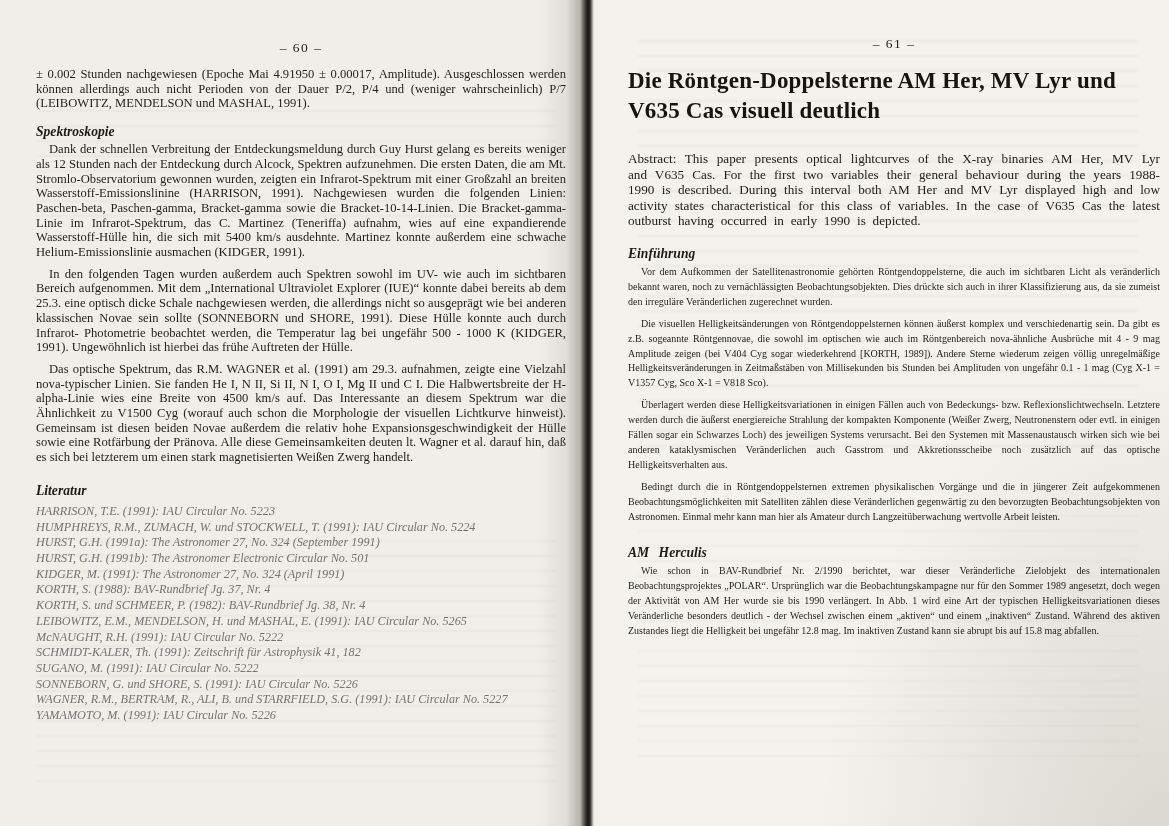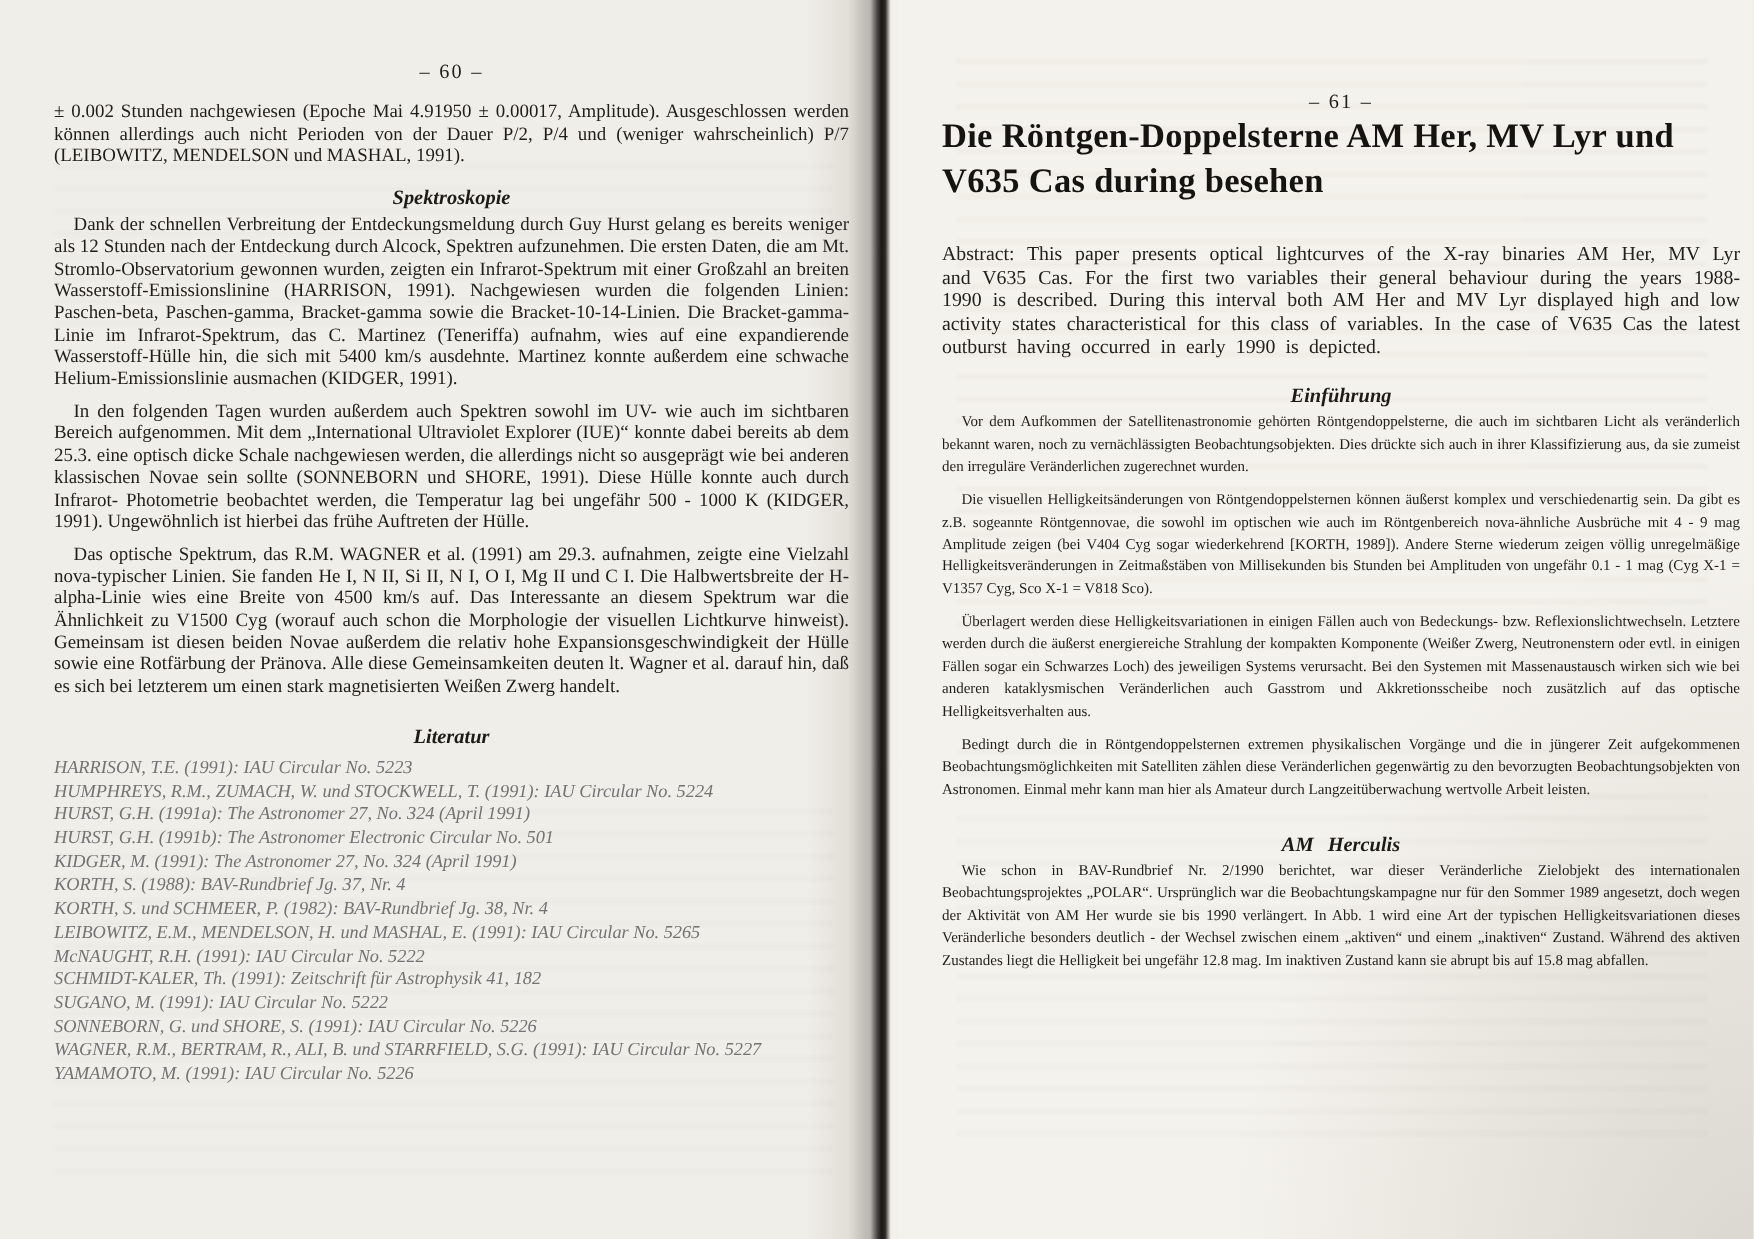--- a/index.html
+++ b/index.html
@@ -30,32 +30,32 @@
     pointer-events:none;
   }
   .col-left{position:relative;margin:0 12px 0 36px;width:530px;}
   .col-right{position:relative;margin:0 9px 0 50px;width:532px;}
 
   .pagenum{
     text-align:center;font-size:13.5px;letter-spacing:1.5px;
     color:#23211d;
   }
   .pagenum-left{padding-top:40px;margin-bottom:11px;}
-  .pagenum-right{padding-top:60px;}
+  .pagenum-right{padding-top:36px;margin-bottom:14px;}
 
   .body-text{
     margin:0;font-size:12.6px;line-height:14.7px;
     text-align:justify;color:#201e1a;
   }
   .rp .body-text{font-size:10px;line-height:14.9px;}
   .p-ind{text-indent:13px;}
   .gap{margin-top:7px;}
 
   .sec-h{
-    margin:0;text-align:center;
+    margin:0;
     font-style:italic;font-weight:bold;font-size:13.6px;line-height:15px;
     color:#1d1b17;
   }
   .h-spek{margin-top:13px;margin-bottom:3px;}
   .h-lit{margin-top:18px;margin-bottom:6px;}
   .h-einf{margin-top:17px;margin-bottom:4px;}
   .h-amher{margin-top:21px;margin-bottom:4px;word-spacing:6px;}
 
   .title{
     margin:0;font-size:23px;line-height:30px;font-weight:700;
@@ -101,21 +101,21 @@
 
       <p class="body-text p-ind">Dank der schnellen Verbreitung der Entdeckungsmeldung durch Guy Hurst gelang es bereits weniger als 12 Stunden nach der Entdeckung durch Alcock, Spektren aufzunehmen. Die ersten Daten, die am Mt. Stromlo-Observatorium gewonnen wurden, zeigten ein Infrarot-Spektrum mit einer Großzahl an breiten Wasserstoff-Emissionslinine (HARRISON, 1991). Nachgewiesen wurden die folgenden Linien: Paschen-beta, Paschen-gamma, Bracket-gamma sowie die Bracket-10-14-Linien. Die Bracket-gamma-Linie im Infrarot-Spektrum, das C. Martinez (Teneriffa) aufnahm, wies auf eine expandierende Wasserstoff-Hülle hin, die sich mit 5400 km/s ausdehnte. Martinez konnte außerdem eine schwache Helium-Emissionslinie ausmachen (KIDGER, 1991).</p>
       <p class="body-text p-ind gap">In den folgenden Tagen wurden außerdem auch Spektren sowohl im UV- wie auch im sichtbaren Bereich aufgenommen. Mit dem  „International Ultraviolet Explorer (IUE)“ konnte dabei bereits ab dem 25.3. eine optisch dicke Schale nachgewiesen werden, die allerdings nicht so ausgeprägt wie bei anderen klassischen Novae sein sollte (SONNEBORN und SHORE, 1991). Diese Hülle konnte auch durch Infrarot- Photometrie beobachtet werden, die Temperatur lag bei ungefähr 500 - 1000 K (KIDGER, 1991). Ungewöhnlich ist hierbei das frühe Auftreten der Hülle.</p>
       <p class="body-text p-ind gap">Das optische Spektrum, das R.M. WAGNER et al. (1991) am 29.3. aufnahmen, zeigte eine Vielzahl nova-typischer Linien. Sie fanden He I, N II, Si II, N I, O I, Mg II und C I. Die Halbwertsbreite der H-alpha-Linie wies eine Breite von 4500 km/s auf. Das Interessante an diesem Spektrum war die Ähnlichkeit zu V1500 Cyg (worauf auch schon die Morphologie der visuellen Lichtkurve hinweist). Gemeinsam ist diesen beiden Novae außerdem die relativ hohe Expansionsgeschwindigkeit der Hülle sowie eine Rotfärbung der Pränova. Alle diese Gemeinsamkeiten deuten lt. Wagner et al. darauf hin, daß es sich bei letzterem um einen stark magnetisierten Weißen Zwerg handelt.</p>
 
       <h3 class="sec-h h-lit">Literatur</h3>
 
       <div class="refs">
         <div class="ref">HARRISON, T.E. (1991): IAU Circular No. 5223</div>
         <div class="ref">HUMPHREYS, R.M., ZUMACH, W. und STOCKWELL, T. (1991): IAU Circular No. 5224</div>
-        <div class="ref">HURST, G.H. (1991a): The Astronomer 27, No. 324 (April 1991)</div>
+        <div class="ref">HURST, G.H. (1991a): The Astronomer 27, No. 324 (September 1991)</div>
         <div class="ref">HURST, G.H. (1991b): The Astronomer Electronic Circular No. 501</div>
         <div class="ref">KIDGER, M. (1991): The Astronomer 27, No. 324 (April 1991)</div>
         <div class="ref">KORTH, S. (1988): BAV-Rundbrief Jg. 37, Nr. 4</div>
         <div class="ref">KORTH, S. und SCHMEER, P. (1982): BAV-Rundbrief Jg. 38, Nr. 4</div>
         <div class="ref">LEIBOWITZ, E.M., MENDELSON, H. und MASHAL, E. (1991): IAU Circular No. 5265</div>
         <div class="ref">McNAUGHT, R.H. (1991): IAU Circular No. 5222</div>
         <div class="ref">SCHMIDT-KALER, Th. (1991): Zeitschrift für Astrophysik 41, 182</div>
         <div class="ref">SUGANO, M. (1991): IAU Circular No. 5222</div>
         <div class="ref">SONNEBORN, G. und SHORE, S. (1991): IAU Circular No. 5226</div>
         <div class="ref">WAGNER, R.M., BERTRAM, R., ALI, B. und STARRFIELD, S.G. (1991): IAU Circular No. 5227</div>
@@ -123,21 +123,21 @@
       </div>
     </div>
   </div>
 
   <div class="page page-right rp">
     <div class="ghost g-right-top"></div>
     <div class="ghost g-right-bottom"></div>
     <div class="col-right">
       <div class="pagenum pagenum-right">–  61  –</div>
 
-      <h1 class="title">Die Röntgen-Doppelsterne AM Her, MV Lyr und V635 Cas during besehen</h1>
+      <h1 class="title">Die Röntgen-Doppelsterne AM Her, MV Lyr und V635 Cas visuell deutlich</h1>
 
       <p class="abstract">Abstract: This paper presents optical lightcurves of the X-ray binaries AM Her, MV Lyr and V635 Cas. For the first two variables their general behaviour during the years 1988-1990 is described. During this interval both AM Her and MV Lyr displayed high and low activity states characteristical for this class of variables. In the case of V635 Cas the latest outburst having occurred in early 1990 is depicted.</p>
 
       <h3 class="sec-h h-einf">Einführung</h3>
 
       <p class="body-text p-ind">Vor dem Aufkommen der Satellitenastronomie gehörten Röntgendoppelsterne, die auch im sichtbaren Licht als veränderlich bekannt waren, noch zu vernächlässigten Beobachtungsobjekten.  Dies drückte sich auch in ihrer Klassifizierung aus, da sie zumeist den irreguläre Veränderlichen zugerechnet wurden.</p>
       <p class="body-text p-ind gap">Die visuellen Helligkeitsänderungen von Röntgendoppelsternen können äußerst komplex und verschiedenartig sein. Da gibt es z.B. sogeannte Röntgennovae, die sowohl im optischen wie auch im Röntgenbereich nova-ähnliche Ausbrüche mit 4 - 9 mag Amplitude zeigen (bei V404 Cyg sogar wiederkehrend [KORTH, 1989]). Andere Sterne wiederum zeigen völlig unregelmäßige Helligkeitsveränderungen in Zeitmaßstäben von Millisekunden bis Stunden bei Amplituden von ungefähr 0.1 - 1 mag (Cyg X-1 = V1357 Cyg, Sco X-1 = V818 Sco).</p>
       <p class="body-text p-ind gap">Überlagert werden diese Helligkeitsvariationen in einigen Fällen auch von Bedeckungs- bzw. Reflexionslichtwechseln. Letztere werden durch die äußerst energiereiche Strahlung der kompakten Komponente (Weißer Zwerg, Neutronenstern oder evtl. in einigen Fällen sogar ein Schwarzes Loch) des jeweiligen Systems verursacht. Bei den Systemen mit Massenaustausch wirken sich wie bei anderen kataklysmischen Veränderlichen auch Gasstrom und Akkretionsscheibe noch zusätzlich auf das optische Helligkeitsverhalten aus.</p>
       <p class="body-text p-ind gap">Bedingt durch die in Röntgendoppelsternen extremen physikalischen Vorgänge und die in jüngerer Zeit aufgekommenen Beobachtungsmöglichkeiten mit Satelliten zählen diese Veränderlichen gegenwärtig zu den bevorzugten Beobachtungsobjekten von Astronomen. Einmal mehr kann man hier als Amateur durch Langzeitüberwachung wertvolle Arbeit leisten.</p>
 

